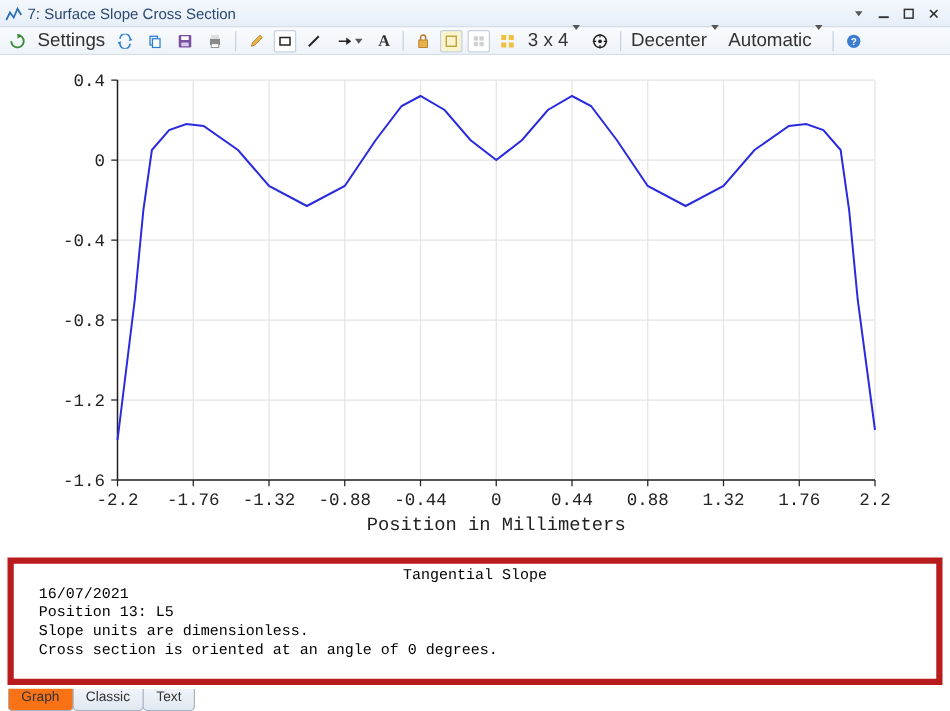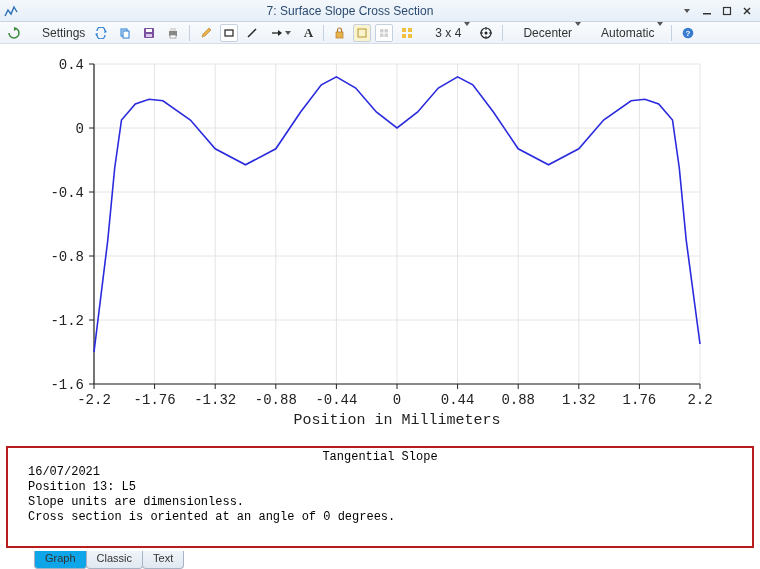--- a/index.html
+++ b/index.html
@@ -12,21 +12,20 @@
     overflow: hidden;
   }
   .titlebar {
     height: 22px;
     background: linear-gradient(#f4f8fc, #e6eef8);
     border-bottom: 1px solid #c9d6e6;
     display: flex;
     align-items: center;
     padding: 0 4px;
     color: #2b4a6f;
-    text-align: center;
   }
   .titlebar .app-icon {
     width: 14px; height: 14px;
     display: flex; align-items: center; justify-content: center;
     margin-right: 4px;
   }
   .titlebar .title { flex: 1; font-size: 12px; }
   .winbtns { display: flex; gap: 2px; }
   .winbtn {
     width: 18px; height: 16px;
@@ -54,41 +53,41 @@
     display: flex; align-items: center; justify-content: center;
     border: 1px solid transparent;
     border-radius: 2px;
   }
   .tbtn svg { display: block; }
   .tsep {
     width: 1px; height: 16px;
     background: #c6d1df;
     margin: 0 2px;
   }
-  .tlabel { font-size: 12px; padding: 0 2px; color: #333; margin-left: 12px; }
+  .tlabel { font-size: 15px; padding: 0 2px; color: #333; }
   .tdrop .caret {
     width: 0; height: 0; margin-left: 3px;
     border-left: 3px solid transparent;
     border-right: 3px solid transparent;
     border-top: 4px solid #555;
   }
   .tbtn.ticon-border { border: 1px solid #c6d1df; background: #fff; }
 
   .chart-area {
     position: absolute;
     top: 44px; left: 0; right: 0;
     height: 398px;
     background: #fff;
   }
   .chart-svg { width: 100%; height: 100%; display: block; }
 
   .info-panel {
     position: absolute;
     left: 6px; right: 6px; top: 446px;
-    border: 2px solid #b91c1c;
+    border: 5px solid #b91c1c;
     background: #fff;
     font-family: "Courier New", monospace;
     font-size: 12px;
     line-height: 1.25;
     padding: 2px 4px 4px 4px;
     height: 102px;
   }
   .info-title {
     text-align: center;
     font-family: "Courier New", monospace;
@@ -108,23 +107,22 @@
     border-top: none;
     padding: 1px 10px 0 10px;
     font-size: 11px;
     background: linear-gradient(#f0f4f9, #e0e8f1);
     color: #333;
     border-bottom-left-radius: 4px;
     border-bottom-right-radius: 4px;
     margin-right: -1px;
   }
   .btab.active {
-    background: #0ea5e9;
+    background: #f97316;
     font-weight: 400;
-    margin-left: 28px;
   }
 
   .axis-text { font-family: "Courier New", monospace; font-size: 14px; fill: #222; }
   .axis-label { font-family: "Courier New", monospace; font-size: 15px; fill: #222; }
   .grid-line { stroke: #e4e4e4; stroke-width: 1; }
   .axis-frame { stroke: #222; stroke-width: 1.2; fill: none; }
   .series-line { stroke: #2a2ade; stroke-width: 1.6; fill: none; }
 </style>
 </head>
 <body>

